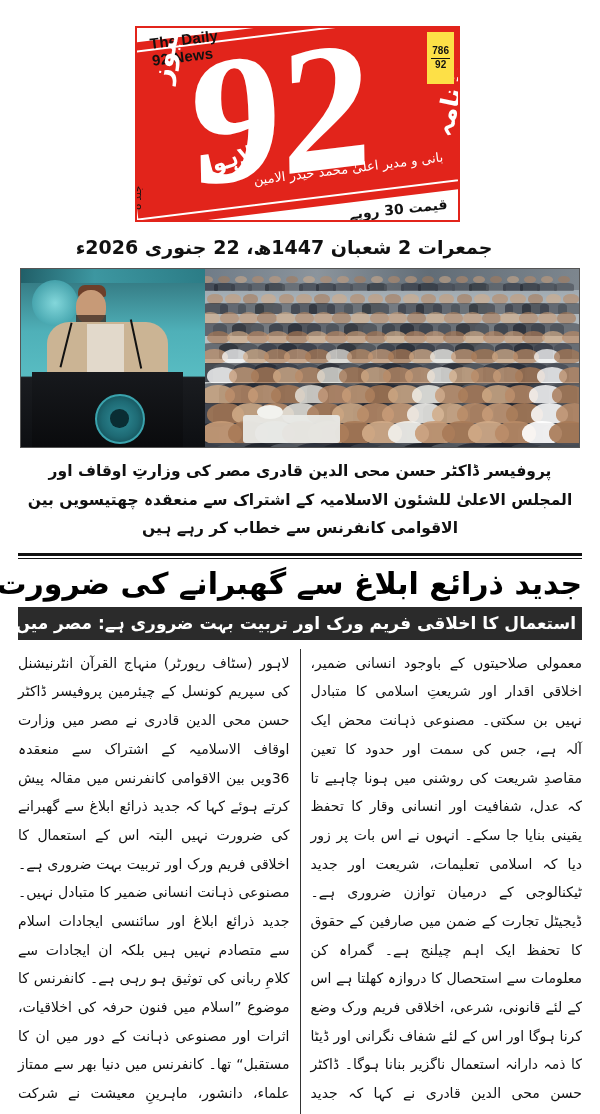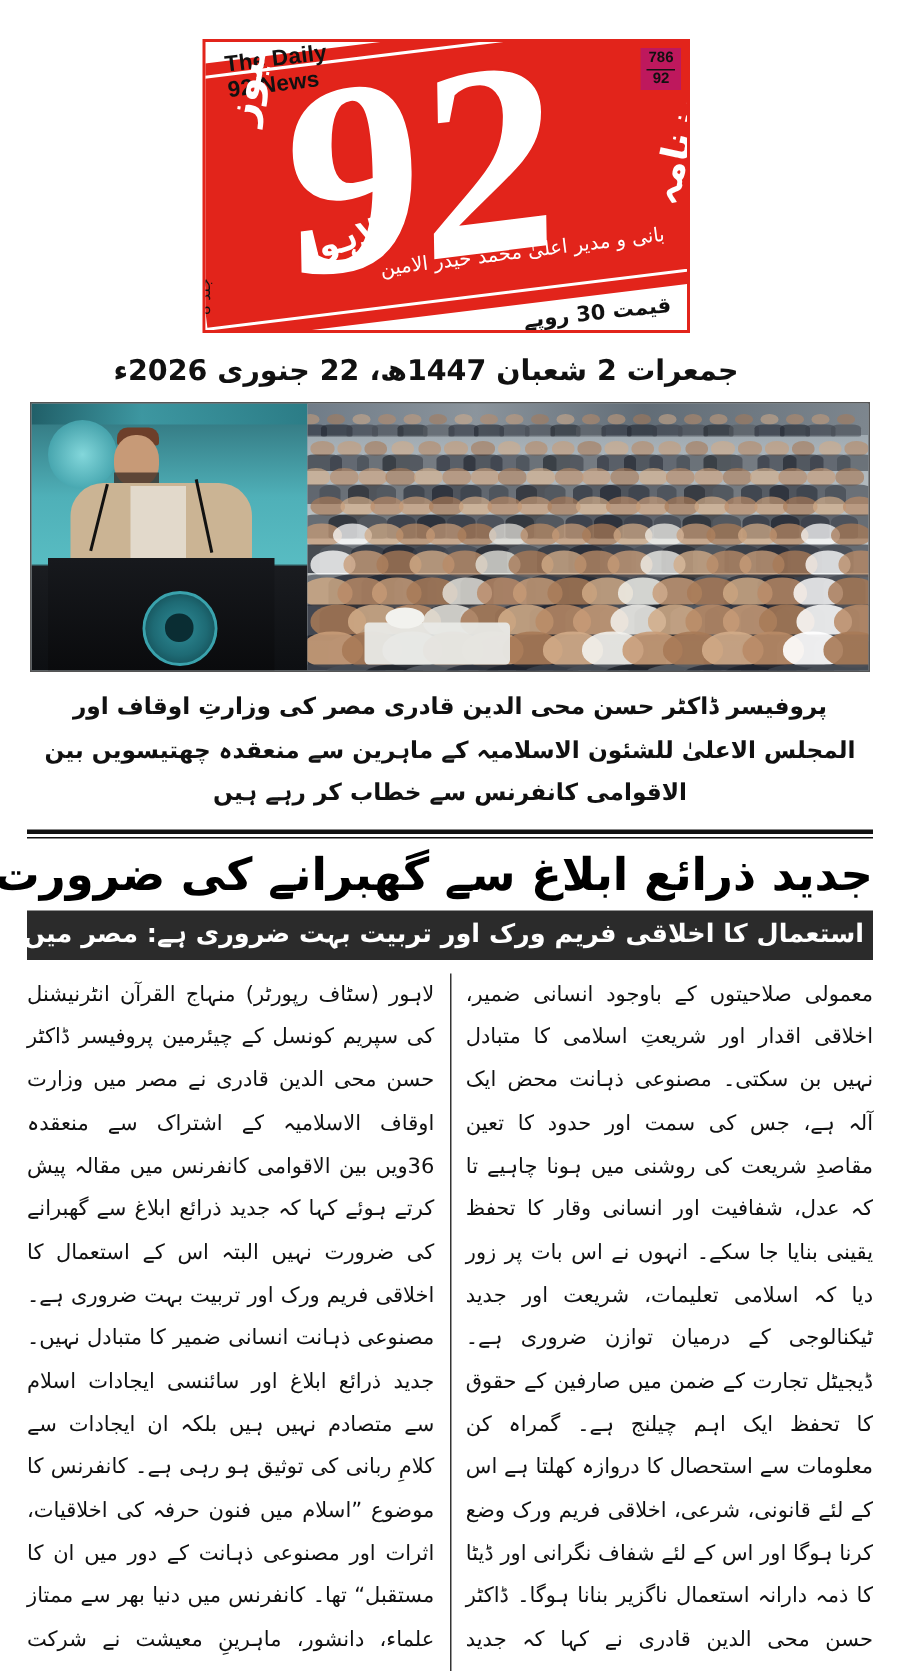--- a/index.html
+++ b/index.html
@@ -62,21 +62,21 @@
     font-size:14px;font-weight:bold;color:#111;transform:rotate(-6deg);
     white-space:nowrap;
   }
   .ur-vol{
     position:absolute;left:6px;bottom:10px;z-index:7;
     font-size:10px;color:#111;transform:rotate(-90deg);
     transform-origin:left bottom;white-space:nowrap;
   }
   .box786{
     position:absolute;right:4px;top:4px;z-index:8;
-    background:#be185d;padding:1px 4px;text-align:center;
+    background:#fde047;padding:13px 4px;text-align:center;
     font-family:"Liberation Sans",sans-serif;font-size:10px;font-weight:bold;
     line-height:1.25;color:#111;
   }
   .box786 .b-top{border-bottom:1.5px solid #111;padding:0 1px;}
   .box786 .b-bot{padding:0 1px;}
 
   
   .dateline{
     width:568px;text-align:center;
     font-size:19px;font-weight:bold;color:#111;
@@ -569,21 +569,21 @@
           <span style="left:84.71%;top:85.60%;width:10.80%;height:13.50%;background:#ffffff;opacity:0.91;"></span>
           <span style="left:80.93%;top:98.02%;width:18.36%;height:16.20%;border-radius:30% 30% 8% 8%;background:#3a3f49;opacity:0.92;"></span>
           <span style="left:91.86%;top:85.60%;width:10.80%;height:13.50%;background:#a87a57;opacity:0.91;"></span>
           <span style="left:88.08%;top:98.02%;width:18.36%;height:16.20%;border-radius:30% 30% 8% 8%;background:#474c55;opacity:0.92;"></span>
         </div>
       <div class="table"></div>
       <div class="flowers"></div>
     </div>
   </div>
 
-  <div class="caption">پروفیسر ڈاکٹر حسن محی الدین قادری مصر کی وزارتِ اوقاف اور المجلس الاعلیٰ للشئون الاسلامیہ کے ماہرین سے منعقدہ چھتیسویں بین الاقوامی کانفرنس سے خطاب کر رہے ہیں</div>
+  <div class="caption">پروفیسر ڈاکٹر حسن محی الدین قادری مصر کی وزارتِ اوقاف اور المجلس الاعلیٰ للشئون الاسلامیہ کے اشتراک سے منعقدہ چھتیسویں بین الاقوامی کانفرنس سے خطاب کر رہے ہیں</div>
 
   <div class="rule-thick"></div>
   <div class="rule-thin"></div>
   <div class="headline">جدید ذرائع ابلاغ سے گھبرانے کی ضرورت نہیں: ڈاکٹر حسن قادری</div>
   <div class="subbar">استعمال کا اخلاقی فریم ورک اور تربیت بہت ضروری ہے: مصر میں کانفرنس سے خطاب</div>
 
   <div class="body-wrap">
     <div class="col">
       <p>لاہور (سٹاف رپورٹر) منہاج القرآن انٹرنیشنل کی سپریم کونسل کے چیئرمین پروفیسر ڈاکٹر حسن محی الدین قادری نے مصر میں وزارت اوقاف الاسلامیہ کے اشتراک سے منعقدہ 36ویں بین الاقوامی کانفرنس میں مقالہ پیش کرتے ہوئے کہا کہ جدید ذرائع ابلاغ سے گھبرانے کی ضرورت نہیں البتہ اس کے استعمال کا اخلاقی فریم ورک اور تربیت بہت ضروری ہے۔ مصنوعی ذہانت انسانی ضمیر کا متبادل نہیں۔ جدید ذرائع ابلاغ اور سائنسی ایجادات اسلام سے متصادم نہیں ہیں بلکہ ان ایجادات سے کلامِ ربانی کی توثیق ہو رہی ہے۔ کانفرنس کا موضوع ”اسلام میں فنون حرفہ کی اخلاقیات، اثرات اور مصنوعی ذہانت کے دور میں ان کا مستقبل“ تھا۔ کانفرنس میں دنیا بھر سے ممتاز علماء، دانشور، ماہرینِ معیشت نے شرکت کی۔ پروفیسر ڈاکٹر حسن محی الدین قادری نے کہا کہ مصنوعی ذہانت غیر</p>
     </div>

